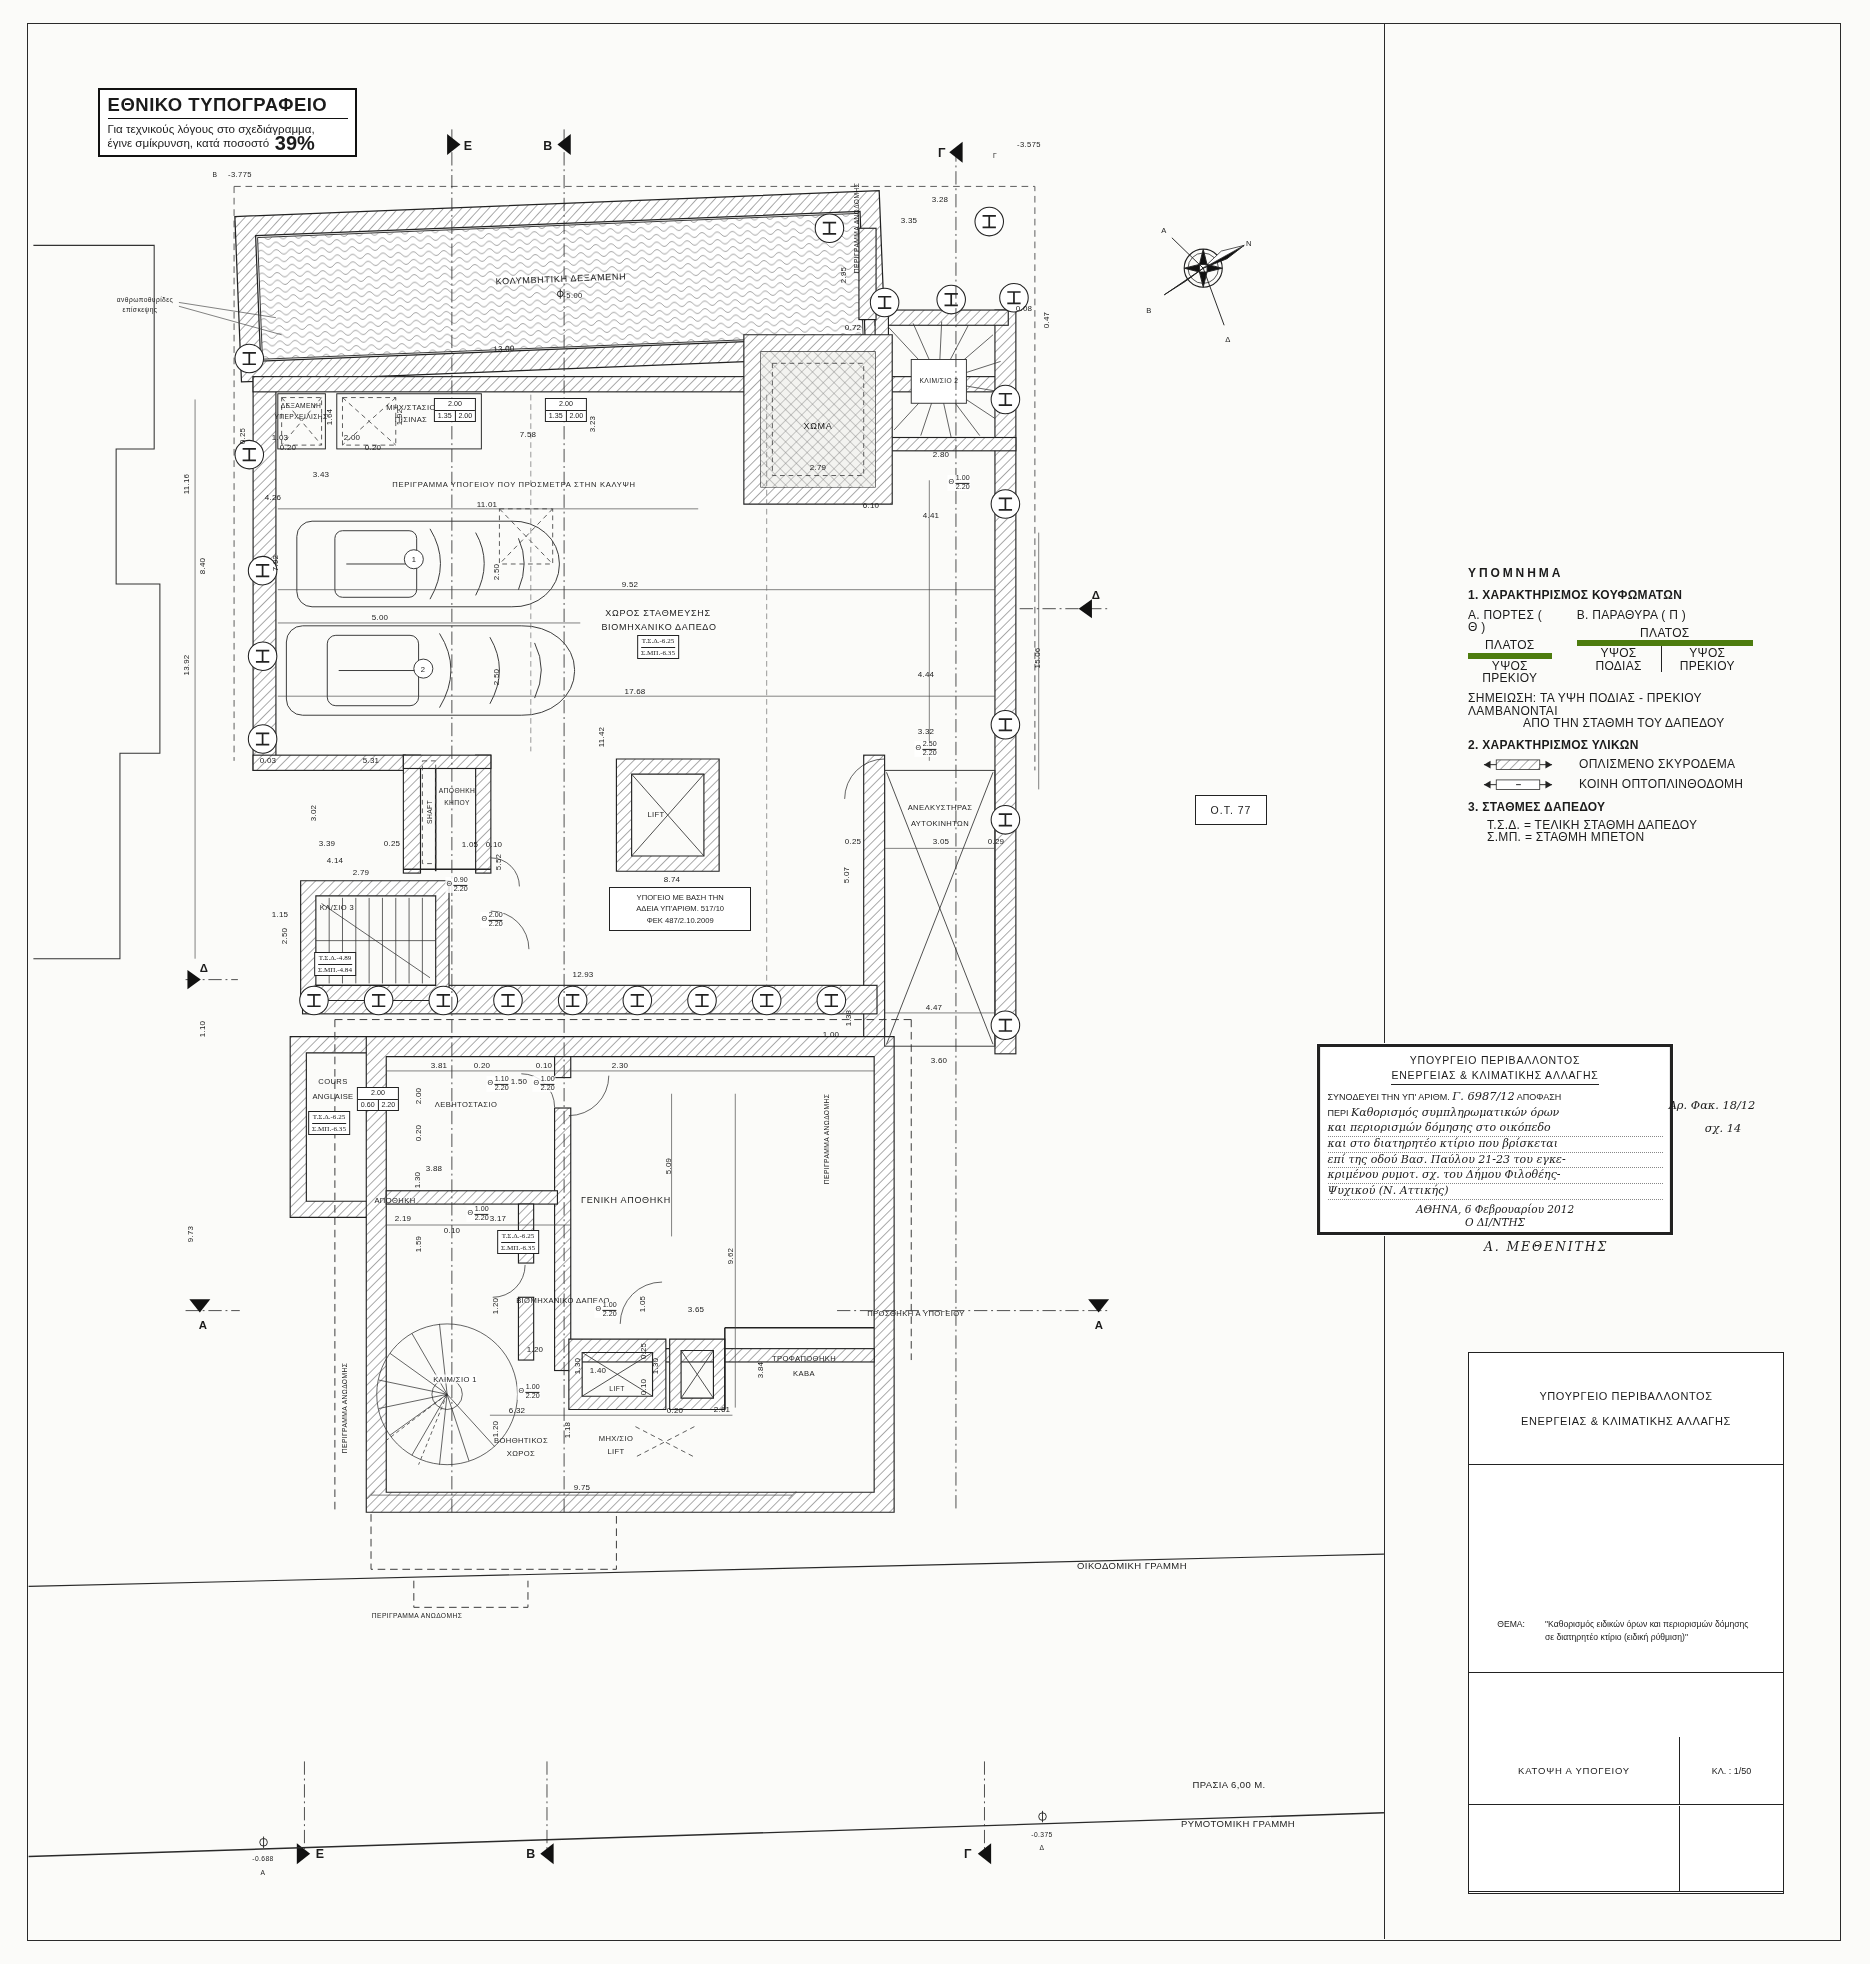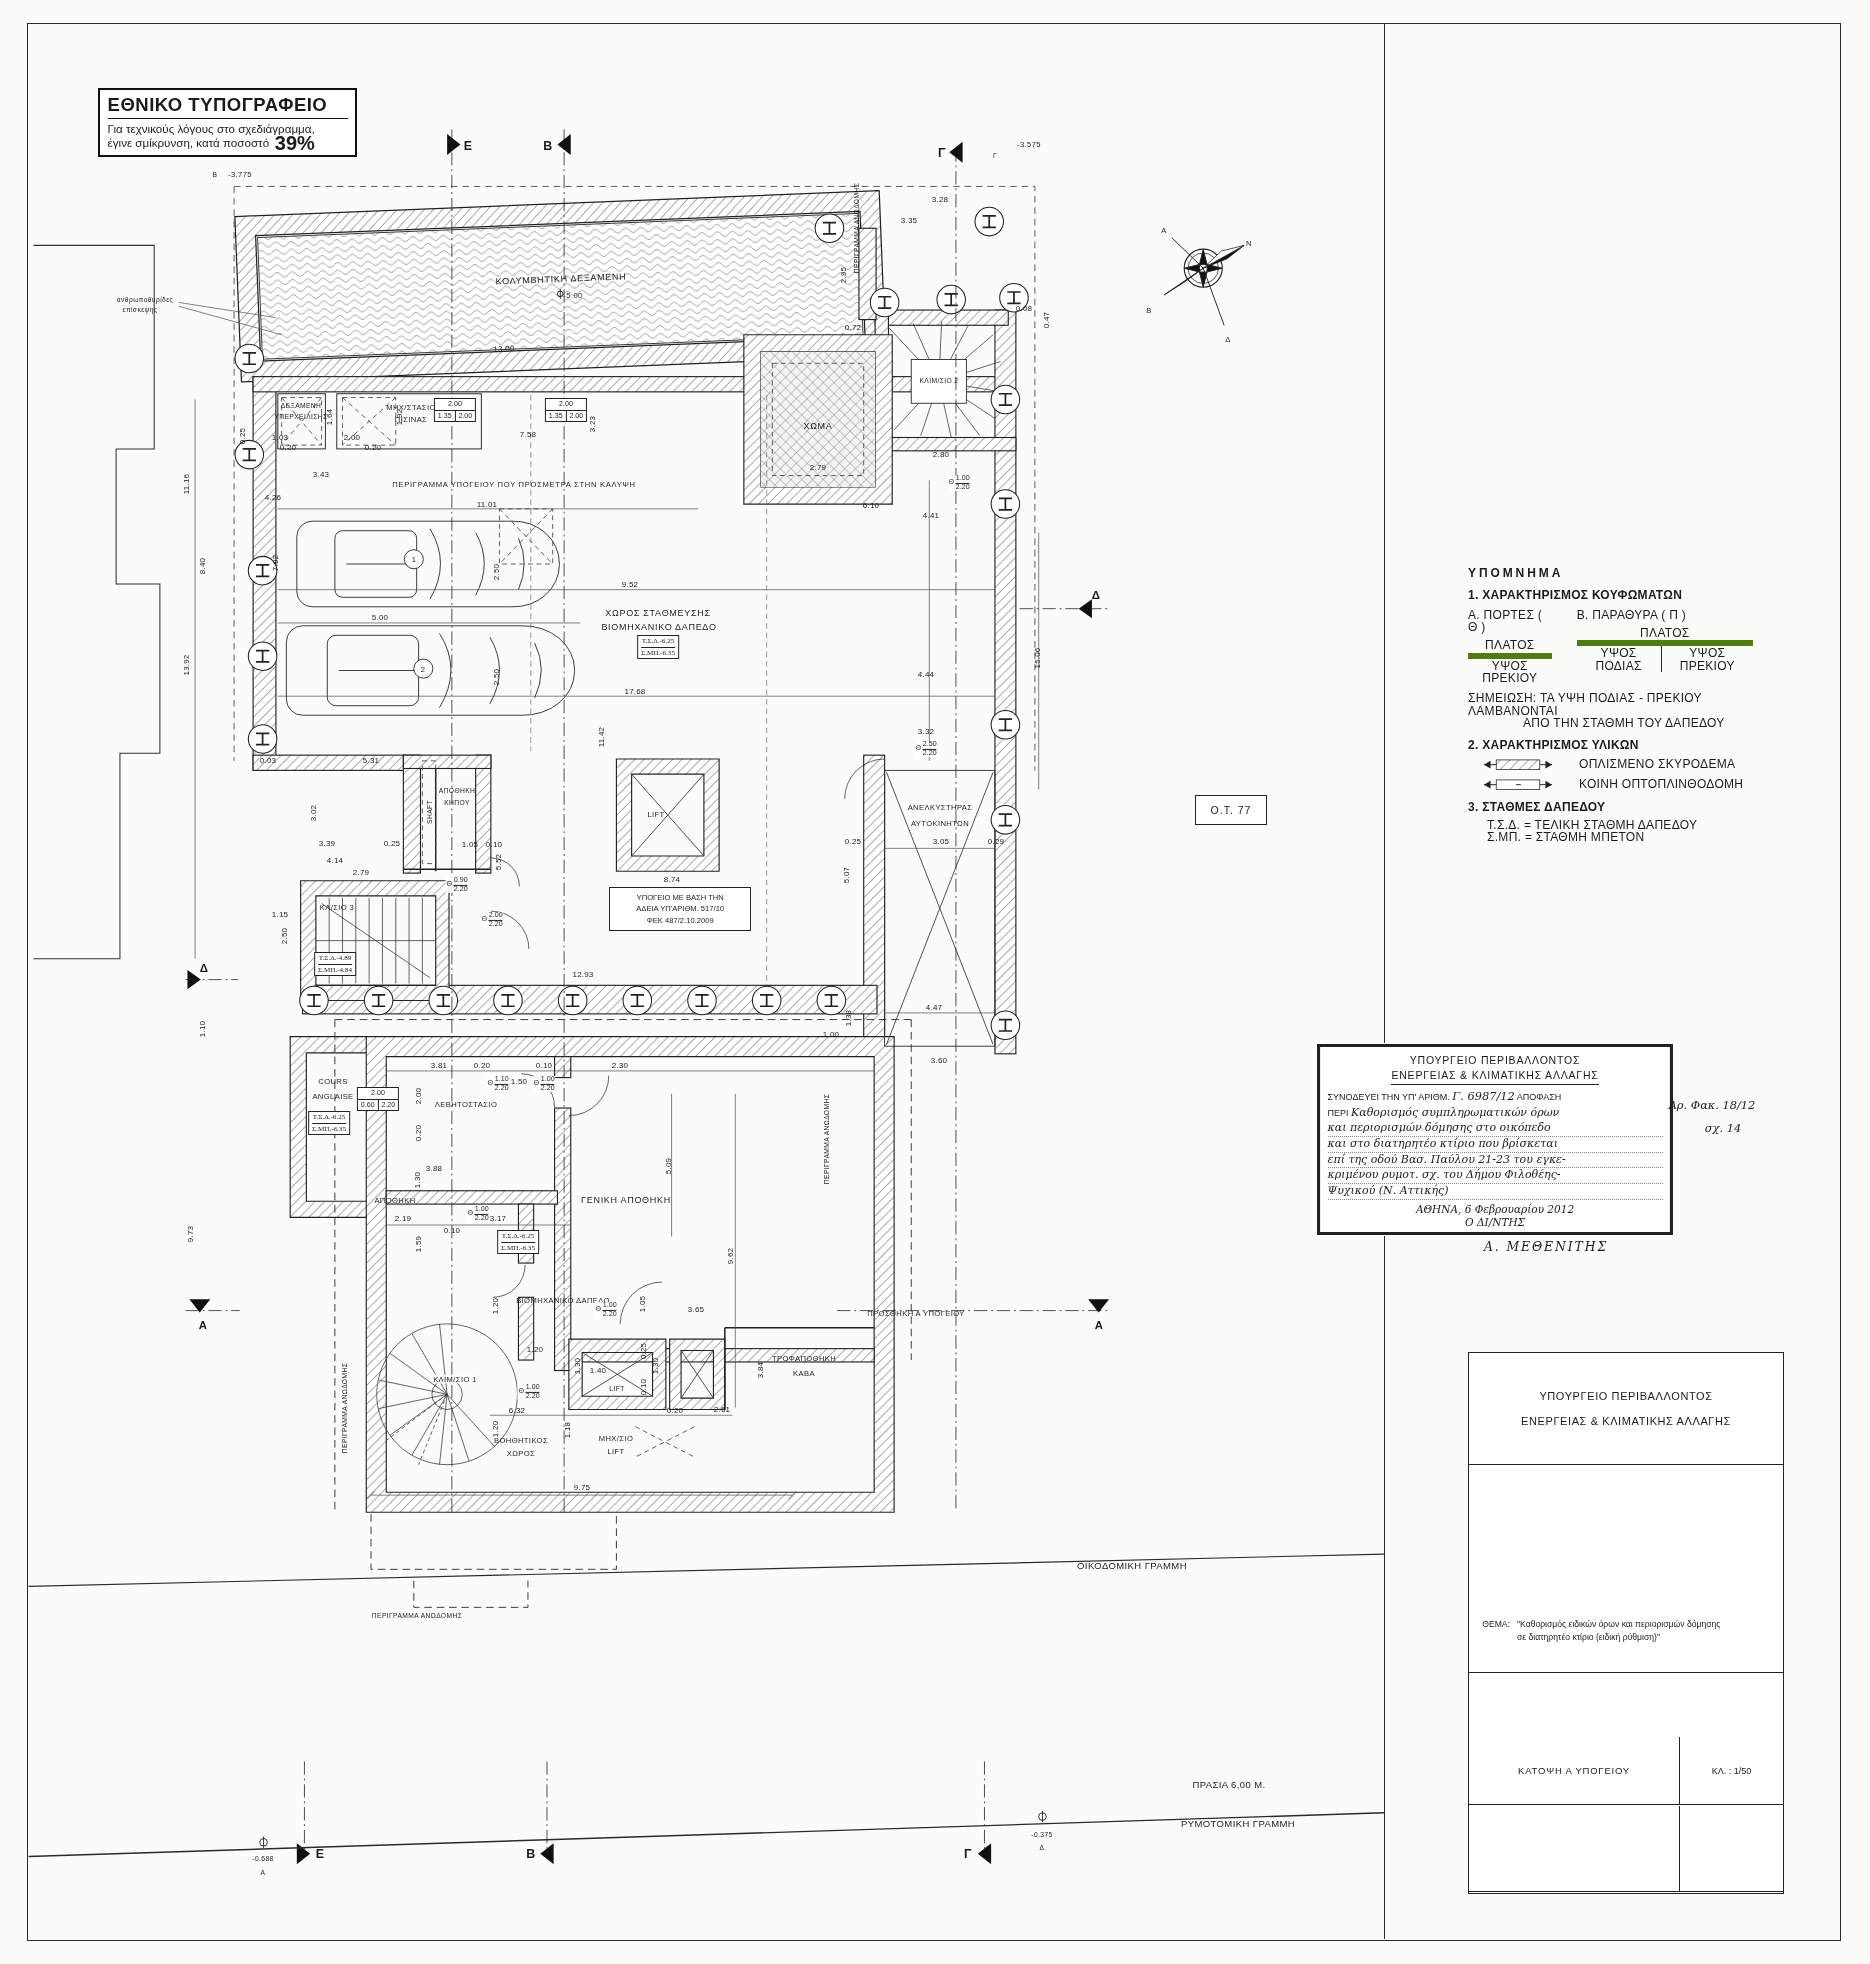--- a/index.html
+++ b/index.html
@@ -84,21 +84,21 @@
   .tb-dir{top:112px;height:143px;font-size:10px;letter-spacing:0.4px;line-height:23px;}
   .tb-thema{top:255px;height:65px;font-size:8.6px;line-height:13.3px;padding:9.5px 7.6px 0 13.3px;}
   .tb-thesi{top:320px;height:65px;font-size:10px;display:flex;align-items:center;padding-left:13.3px;}
   .tb-draw{top:384px;height:68px;}
   .tb-last{top:453px;height:86px;border-bottom:none;}
   .cellL{position:absolute;left:0;top:0;height:100%;width:211px;border-right:1.1px solid #222;
          display:flex;align-items:center;justify-content:center;box-sizing:border-box;
          font-size:9.5px;letter-spacing:0.8px;}
   .cellR{position:absolute;right:0;top:0;height:100%;width:103px;display:flex;align-items:center;
          justify-content:center;font-size:9px;}
-  .thema-in{display:flex;gap:7px;}
+  .thema-in{display:flex;gap:20px;margin-left:15px;}
 </style>
 </head>
 <body>
 
 <div id="sheet">
 
   <svg class="abs" style="left:0;top:0" width="1871" height="1964" viewBox="0 0 1967 2065">
     <defs>
       <pattern id="ht" patternUnits="userSpaceOnUse" width="7" height="7" patternTransform="rotate(45)">
         <rect width="7" height="7" fill="#ffffff"></rect>

